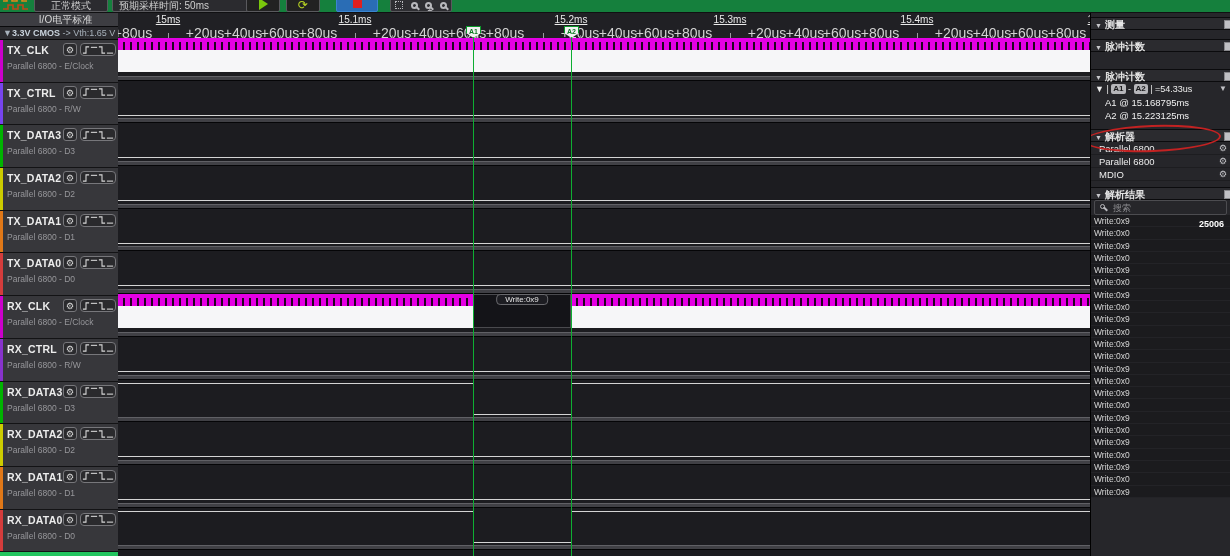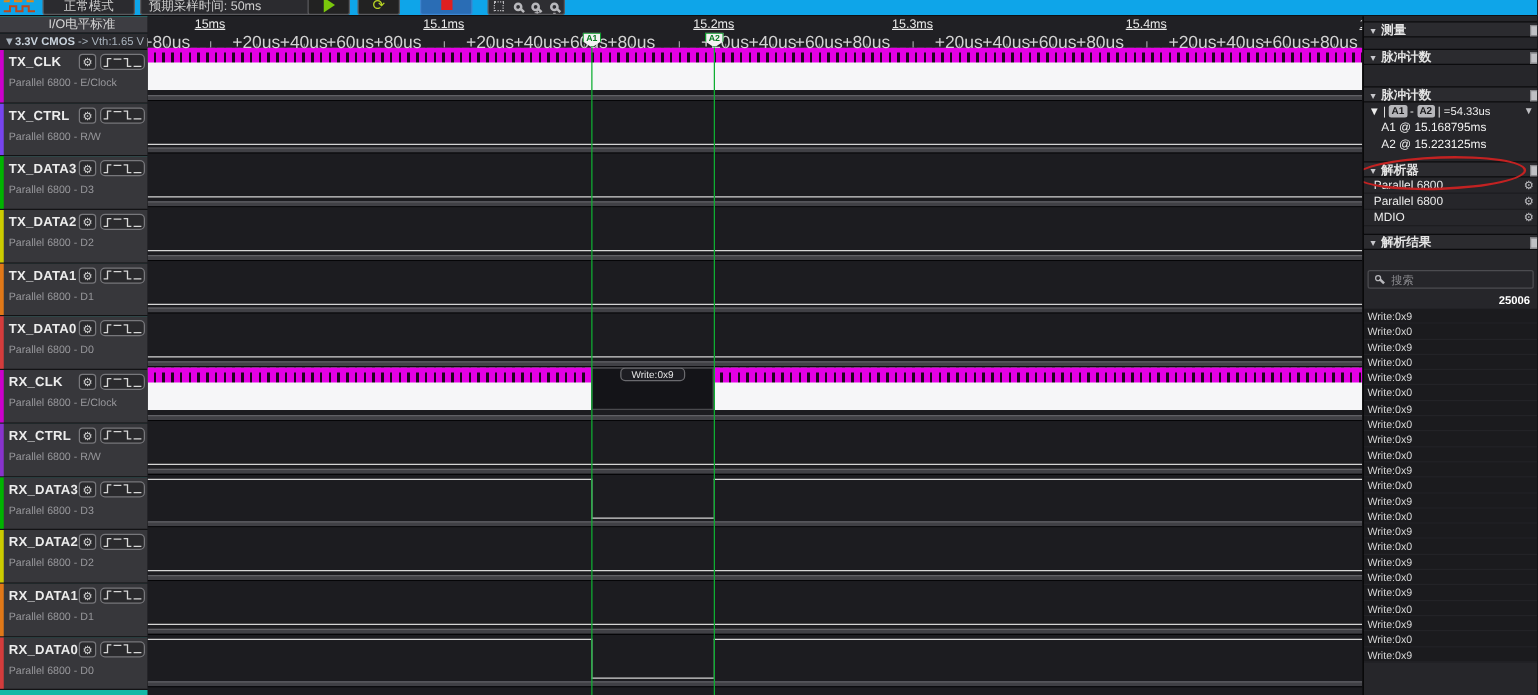--- a/index.html
+++ b/index.html
@@ -1,37 +1,37 @@
 <!DOCTYPE html>
 <html><head>
 <meta charset="utf-8">
 <style>
   html,body{margin:0;padding:0;background:#101012;}
   *{box-sizing:border-box;font-family:"Liberation Sans","DejaVu Sans",sans-serif;}
   #app{position:relative;width:1230px;height:556px;background:#1a1a1d;overflow:hidden;color:#ddd;}
   .abs{position:absolute;}
 
   
-  #toolbar{left:0;top:0;width:1230px;height:13px;background:#0ea5e9;border-bottom:1px solid #101012;}
+  #toolbar{left:0;top:0;width:1230px;height:13px;background:#15803d;border-bottom:1px solid #101012;}
   .tb-btn{position:absolute;top:-6px;height:18px;border:1px solid #5a5a5e;border-radius:2px;background:#2b2b2f;color:#cfcfcf;font-size:10px;line-height:22px;text-align:center;overflow:hidden;}
   #logo{position:absolute;left:2px;top:-5px;}
   #play-btn{left:246px;width:34px;background:#222;}
   #loop-btn{left:286px;width:34px;background:#222;}
   #stop-btn{left:336px;width:42px;background:#2a6db5;border-color:#3b85d0;}
   .tri{width:0;height:0;border-left:9px solid #7ac70c;border-top:6px solid transparent;border-bottom:6px solid transparent;margin:3px auto 0 12px;}
   .loopg{color:#b8d424;font-size:12px;line-height:16px;}
   .stopsq{width:9px;height:9px;background:#e02020;margin:4px auto 0;}
   #tool-group{left:390px;width:62px;background:#2e2e32;display:flex;align-items:flex-end;justify-content:space-around;padding-bottom:2px;}
   .mag{width:7px;height:7px;border:2px solid #b8b8bc;border-radius:50%;position:relative;display:inline-block;}
   .mag:after{content:"";position:absolute;width:5px;height:2px;background:#b8b8bc;transform:rotate(45deg);right:-4px;bottom:-2px;}
   .mag b{position:absolute;left:0px;top:-4px;color:#b8b8bc;font-size:8px;font-weight:bold;}
   .dotted{width:8px;height:8px;border:1px dotted #b8b8bc;display:inline-block;}
 
   
-  #sidebar{left:0;top:13px;width:132px;height:543px;background:#14b8a6;border-right:1px solid #000;overflow:hidden;}
+  #sidebar{left:0;top:13px;width:132px;height:543px;background:#22c55e;border-right:1px solid #000;overflow:hidden;}
   #io-header{height:14px;background:#3d3d42;border-bottom:1px solid #0a0a0c;color:#d8d8d8;font-size:10px;text-align:center;line-height:14px;}
   #level-row{height:13px;background:#2c2c30;border-bottom:1px solid #0a0a0c;font-size:9px;line-height:13px;padding-left:3px;color:#a8b2bc;white-space:nowrap;}
   #level-row b{color:#c8d2dc;font-weight:bold;}
   .chblock{position:relative;height:42.7px;background:#37373b;border-bottom:1px solid #131315;padding-left:20px;}
   .chstrip{position:absolute;left:0;top:0;width:3px;height:100%;}
   .chname{position:absolute;left:7px;top:4px;font-size:10.5px;font-weight:bold;color:#ececec;letter-spacing:.2px;}
   .chsub{position:absolute;left:7px;top:21px;font-size:8.5px;color:#97979b;white-space:nowrap;}
   .chgear{position:absolute;left:63px;top:3px;width:14px;height:13px;background:#2a2a2d;border:1px solid #77777b;border-radius:3px;color:#d8d8d8;font-size:9px;line-height:12px;text-align:center;}
   .trigset{position:absolute;left:80px;top:3px;width:36px;height:13px;background:#2a2a2d;border:1px solid #77777b;border-radius:4px;display:flex;align-items:center;justify-content:space-around;padding:0 1px;}
   .trigset svg{display:block;}
@@ -66,21 +66,21 @@
   .sec-h .sqbtn{position:absolute;right:-3px;top:2px;width:9px;height:9px;background:#c0c0c4;border:1px solid #88888c;}
   .mrow{display:flex;height:13px;font-size:9.5px;line-height:13px;}
   .mlab{width:52px;padding-left:8px;color:#e8e8e8;}
   .mval{color:#fff;font-weight:bold;white-space:nowrap;}
   #expr-row{position:relative;height:14px;font-size:9px;line-height:14px;padding-left:4px;color:#ececec;white-space:nowrap;}
   .atok{display:inline-block;background:#b6b6ba;color:#18181a;font-size:8px;font-weight:bold;border-radius:2px;padding:0 2px;line-height:10px;vertical-align:1px;}
   #expr-row .tri-r{position:absolute;right:3px;top:0;color:#c0c0c4;font-size:8px;}
   .at-row{height:13px;font-size:9.5px;line-height:13px;padding-left:14px;color:#f0f0f0;}
   .dec-row{position:relative;height:13px;font-size:9.5px;line-height:13px;padding-left:8px;color:#ececec;border-bottom:1px solid #1d1d20;}
   .dec-row .gear{position:absolute;right:3px;top:0;color:#c4c4c8;font-size:9px;}
-  #searchbox{position:relative;height:15px;margin:16px 3px;background:#26262a;border:1px solid #4c4c50;border-radius:2px;line-height:13px;}
+  #searchbox{position:relative;height:15px;margin:0 3px;background:#26262a;border:1px solid #4c4c50;border-radius:2px;line-height:13px;}
   #searchbox .ph{position:absolute;left:18px;top:1px;color:#8a8a8e;font-size:9px;}
   #searchbox .cnt{position:absolute;right:2px;top:17px;color:#fff;font-size:9px;font-weight:bold;}
   #searchbox .mag{left:5px;top:3px;position:absolute;width:5px;height:5px;border-width:1.5px;}
   #results .res-row{height:12.31px;font-size:8.5px;line-height:12px;color:#d6d6d6;padding-left:3px;background:#1b1b1e;border-bottom:1px solid #232327;}
   #red-ellipse{position:absolute;left:-7px;top:112px;width:137px;height:27px;border:2px solid #c32222;border-radius:50%;transform:rotate(-2deg);z-index:40;pointer-events:none;}
 </style>
 </head>
 <body>
 
 <div id="app">

